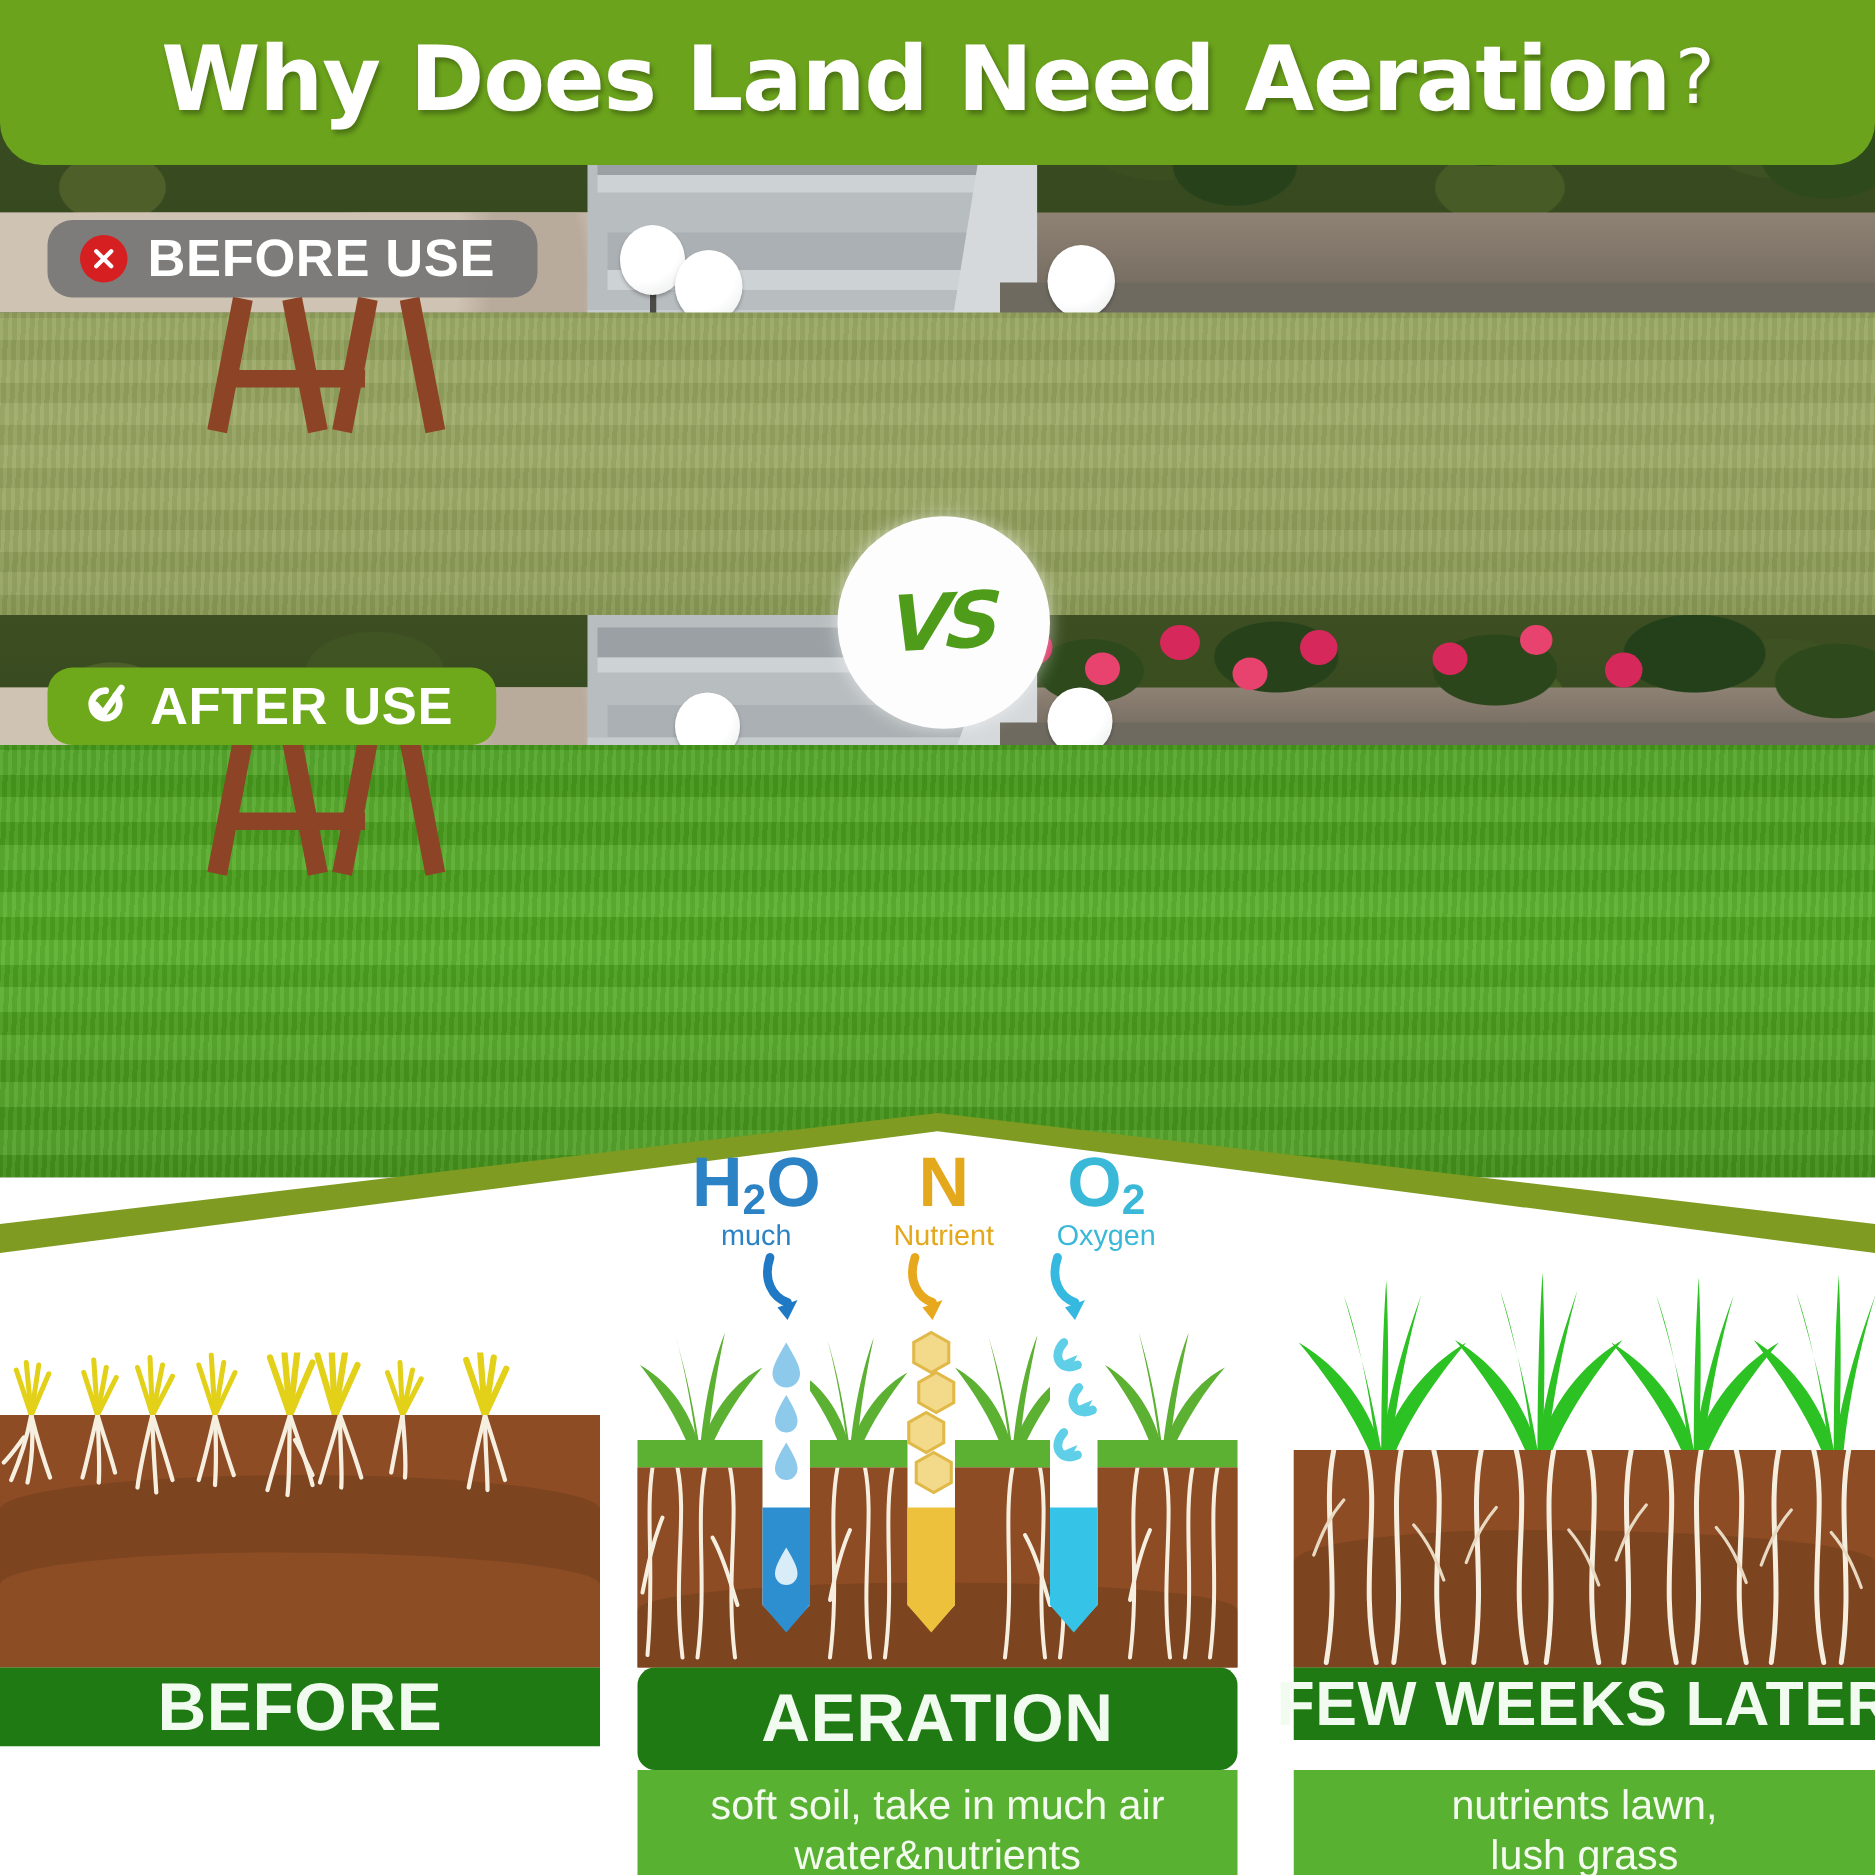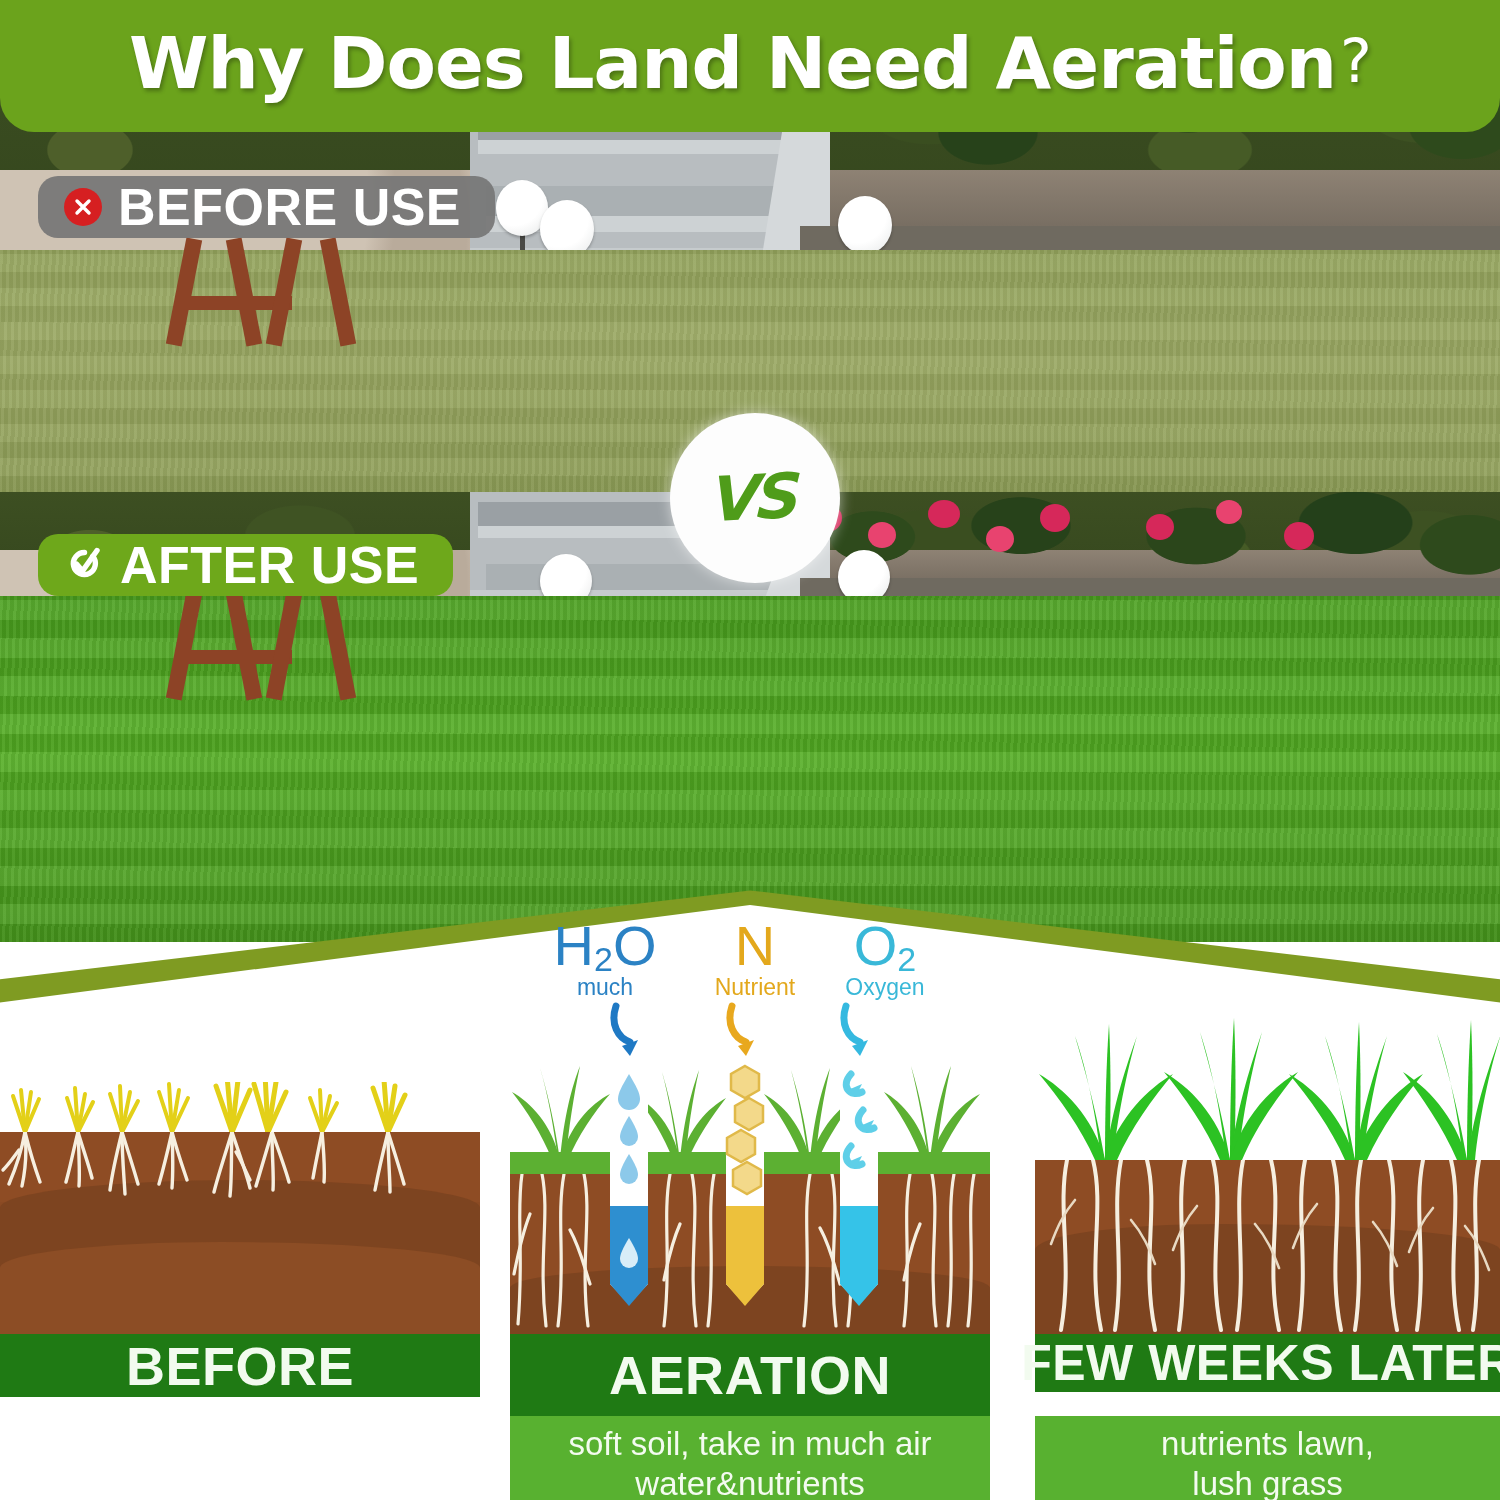--- a/index.html
+++ b/index.html
@@ -85,21 +85,21 @@
 
   
   .badge{
     position:absolute;display:flex;align-items:center;gap:16px;
     border-radius:20px;padding:0 34px 0 26px;height:62px;z-index:30;
   }
   .badge-before{left:38px;top:176px;background:rgba(118,118,118,.93);}
   .badge-after{left:38px;top:534px;background:#6ea81b;}
   .badge-label{
     font-family:"Liberation Sans",sans-serif;font-weight:bold;color:#fff;
-    font-size:52px;letter-spacing:.5px;line-height:1;white-space:nowrap;
+    font-size:42px;letter-spacing:.5px;line-height:1;white-space:nowrap;
   }
   .icon-x{width:38px;height:38px;border-radius:50%;background:#d61f21;
     display:flex;align-items:center;justify-content:center;flex:0 0 auto;}
   .icon-x svg{display:block;}
   .icon-check{width:40px;height:40px;flex:0 0 auto;}
 
   
   .vs-circle{
     position:absolute;left:670px;top:413px;width:170px;height:170px;
     border-radius:50%;background:#fdfdfd;z-index:35;
@@ -145,21 +145,21 @@
   }
   .cap-body{
     position:absolute;left:0;width:100%;background:#58b130;
     display:flex;align-items:flex-start;justify-content:center;
     color:#f3fbef;font-size:33px;line-height:1.22;text-align:center;
     font-family:"Liberation Sans",sans-serif;padding-top:8px;box-sizing:border-box;
   }
 
   
   .chem{position:absolute;text-align:center;font-family:"Liberation Sans",sans-serif;z-index:60;}
-  .chem .sym{font-size:56px;font-weight:400;line-height:1;display:block;}
+  .chem .sym{font-size:56px;font-weight:700;line-height:1;display:block;}
   .chem .sub{font-size:34px;vertical-align:-6px;}
   .chem .nm{font-size:23px;display:block;margin-top:-2px;}
   .chem-water{color:#2b82c4;}
   .chem-nutrient{color:#e3a81c;}
   .chem-oxy{color:#39b8d8;}
 </style>
 </head>
 <body>
 
 <div class="stage">
@@ -523,21 +523,21 @@
         <g fill="none" stroke="#5fcfe8" stroke-width="7" stroke-linecap="round">
           <path d="M341 80 C330 92 340 104 352 98"></path>
           <path d="M353 116 C342 128 352 140 364 134"></path>
           <path d="M341 152 C330 164 340 176 352 170"></path>
         </g>
         <path d="M346 102 L338 96 L352 90 Z" fill="#5fcfe8"></path>
         <path d="M358 138 L350 132 L364 126 Z" fill="#5fcfe8"></path>
         <path d="M346 174 L338 168 L352 162 Z" fill="#5fcfe8"></path>
       </svg>
 
-      <div class="cap-title" style="top:434px;height:82px;">
+      <div class="cap-title" style="top:434px;height:82px;border-radius:14px;">
         <span>AERATION</span>
       </div>
       <div class="cap-body" style="top:516px;height:84px;">
         <span><span>soft soil, take in much air</span><br><span>water&amp;nutrients</span></span>
       </div>
     </div>
 
     <div class="panel p3">
       <svg width="465" height="260" viewBox="0 0 465 260" style="position:absolute;left:0;top:78px;">
         <g fill="#2cc223">

